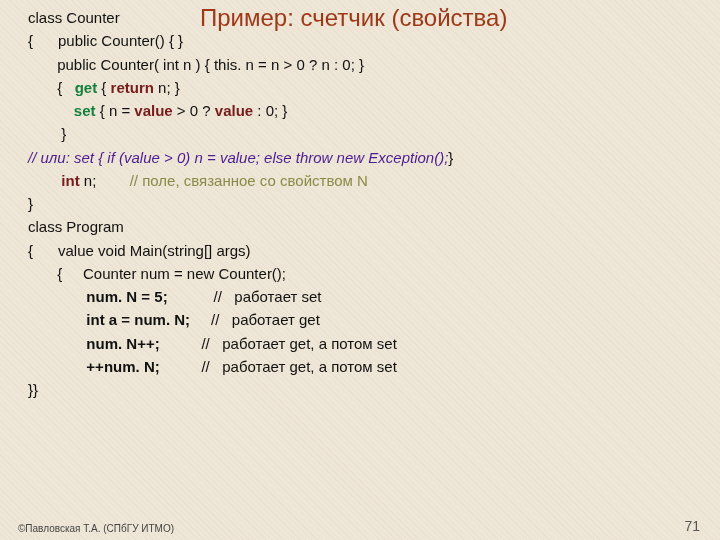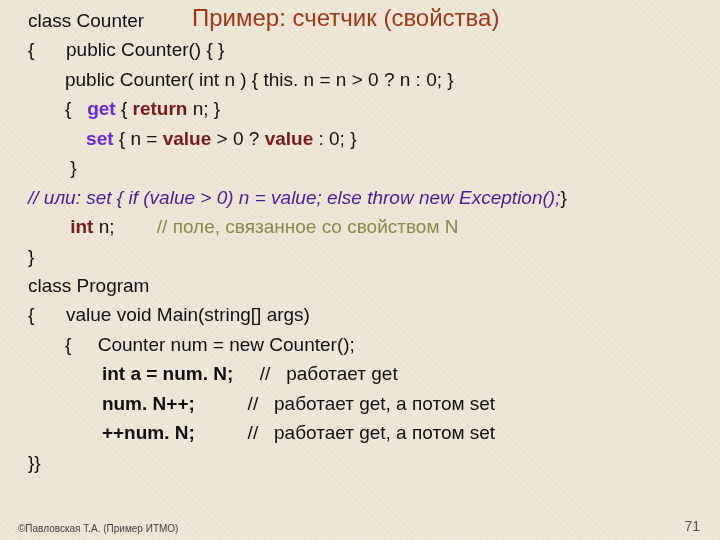--- a/index.html
+++ b/index.html
@@ -10,34 +10,34 @@
     background: #eee6d6;
     background-image:
       repeating-linear-gradient(45deg, rgba(180,160,130,0.08) 0px, rgba(180,160,130,0.08) 1px, transparent 1px, transparent 4px);
     font-family: Verdana, Geneva, sans-serif;
     position: relative;
     overflow: hidden;
     box-sizing: border-box;
   }
   .slide {
     padding: 6px 20px 0 28px;
-    font-size: 19px;
+    font-size: 15px;
     line-height: 1.55;
     color: #111;
   }
   .title {
     position: absolute;
     top: 4px;
-    left: 192px;
+    left: 200px;
     font-size: 24px;
     color: #a03818;
     font-family: Verdana, sans-serif;
   }
   .kw { color: #7a1a1a; font-weight: bold; }
-  .red { color: #6d28d9; font-weight: bold; }
+  .red { color: #15803d; font-weight: bold; }
   .comment { color: #8a8a48; }
   .commentI { font-style: italic; color: #4c1d95; }
   .row { white-space: pre; }
   .b { font-weight: bold; }
   .footerL {
     position: absolute;
     bottom: 6px;
     left: 18px;
     font-size: 10px;
     color: #444;
@@ -61,20 +61,21 @@
 <div class="row"><span>       public Counter( int n ) { this. n = n &gt; 0 ? n : 0; }</span></div>
 <div class="row"><span>       {   </span><span class="red">get</span><span> { </span><span class="kw">return</span><span> n; }</span></div>
 <div class="row"><span>           </span><span class="red">set</span><span> { n = </span><span class="kw">value</span><span> &gt; 0 ? </span><span class="kw">value</span><span> : 0; }</span></div>
 <div class="row"><span>        }</span></div>
 <div class="row"><span class="commentI">// или: set { if (value &gt; 0) n = value; else throw new Exception();</span><span>}</span></div>
 <div class="row"><span>        </span><span class="kw">int</span><span> n;</span><span class="comment">        // поле, связанное со свойством N</span></div>
 <div class="row"><span>}</span></div>
 <div class="row"><span>class Program</span></div>
 <div class="row"><span>{      value void Main(string[] args)</span></div>
 <div class="row"><span>       {     Counter num = new Counter();</span></div>
+<div class="row"><span>              </span><span class="b">num. N = 5;</span><span>           //   работает set</span></div>
 <div class="row"><span>              </span><span class="b">int a = num. N;</span><span>     //   работает get</span></div>
 <div class="row"><span>              </span><span class="b">num. N++;</span><span>          //   работает get, а потом set</span></div>
 <div class="row"><span>              </span><span class="b">++num. N;</span><span>          //   работает get, а потом set</span></div>
 <div class="row"><span>}}</span></div>
 </div>
 
-<div class="footerL">©Павловская Т.А. (Пример ИТМО)</div>
+<div class="footerL">©Павловская Т.А. (СПбГУ ИТМО)</div>
 <div class="footerR">71</div>
 
 </body></html>

